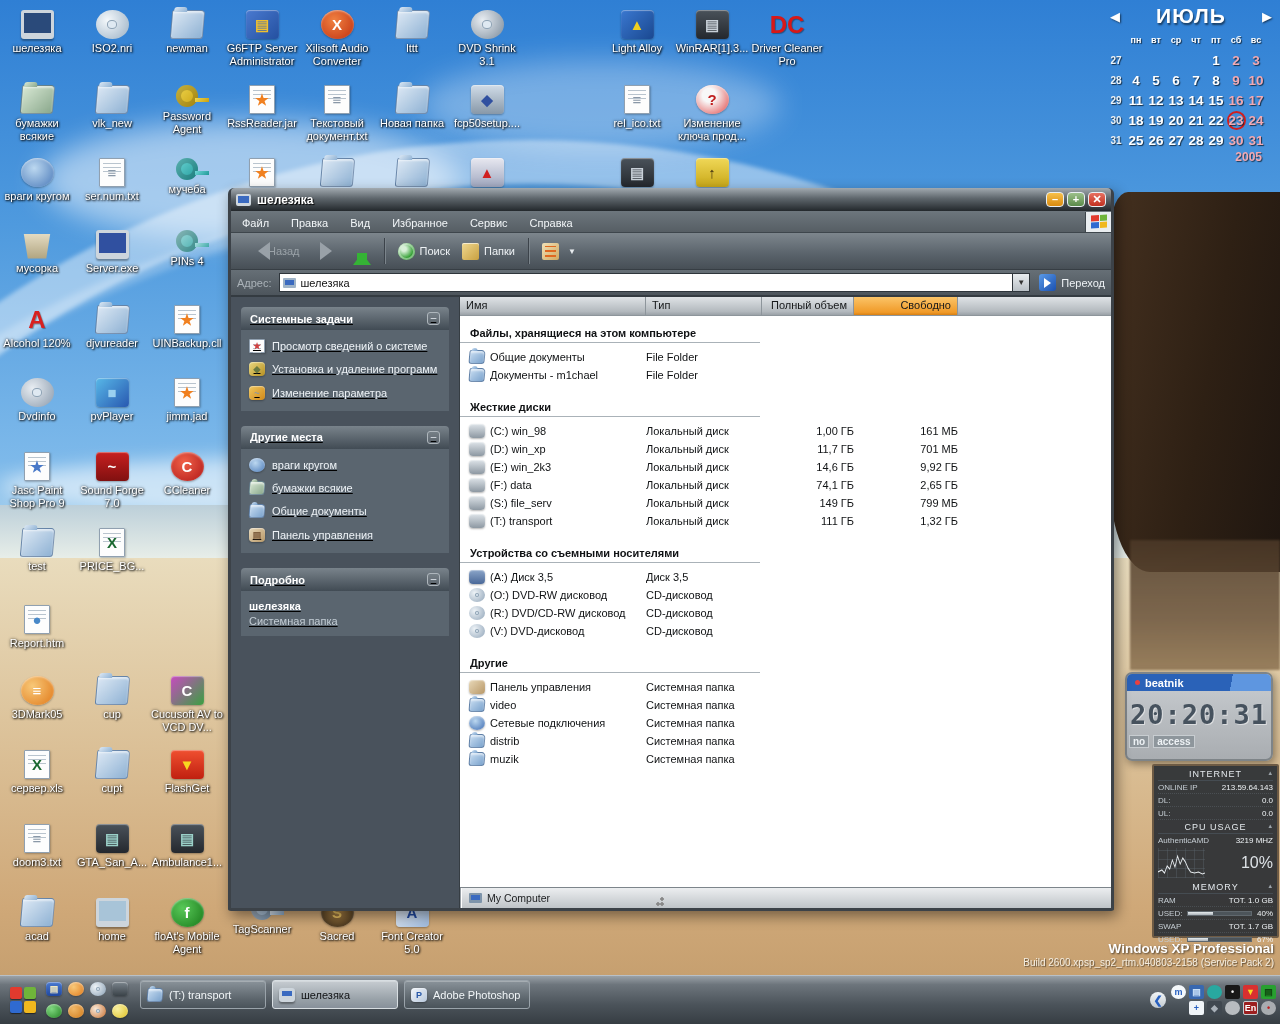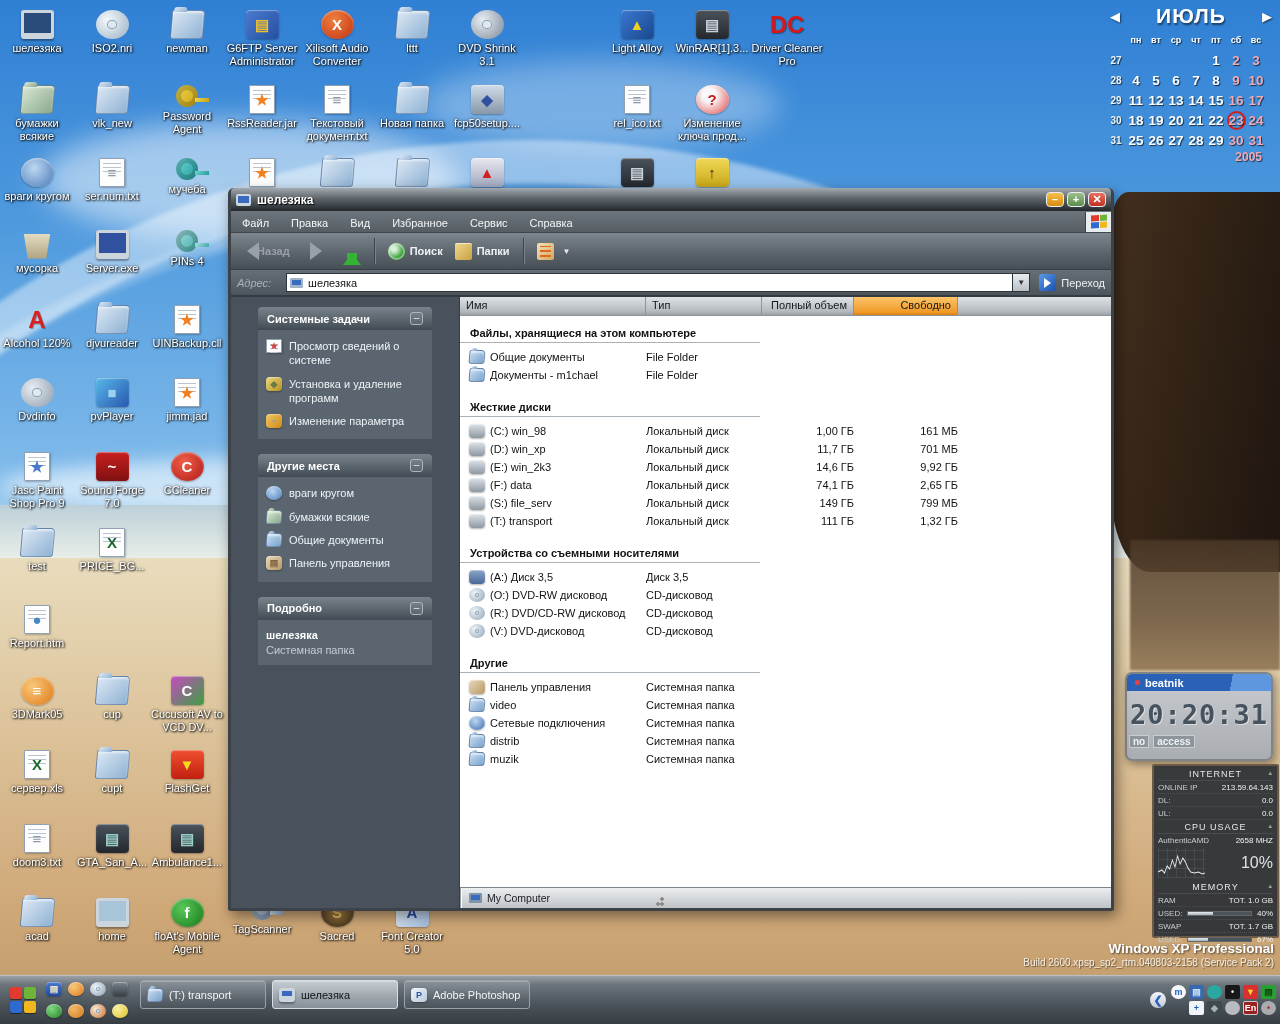--- a/index.html
+++ b/index.html
@@ -61,47 +61,47 @@
   .tbar .wtitle { color:#fff; font-size:12px; font-weight:bold; flex:1; text-shadow:1px 1px 1px #000; }
   .wbtn { width:18px; height:15px; margin-left:3px; border-radius:4px; border:1px solid #e8eef2; display:flex; align-items:center; justify-content:center; color:#fff; font-size:11px; font-weight:bold; line-height:1; cursor:pointer; }
   .wbtn.min { background:linear-gradient(#f7c04a,#d88a10); }
   .wbtn.max { background:linear-gradient(#9cc08a,#5a8a4a); }
   .wbtn.cls { background:linear-gradient(#e87060,#c03020); }
   .menubar { height:22px; background:linear-gradient(180deg,#6d767d,#565e64); display:flex; align-items:center; border-bottom:1px solid #3e464c; }
   .menubar .mitem { color:#f2f6f8; font-size:11px; padding:0 11px; cursor:pointer; }
   .menubar .mflag { margin-left:auto; width:26px; height:20px; background:#e9edf0; display:flex; align-items:center; justify-content:center; border-left:1px solid #3e464c; }
   .flag { width:16px; height:13px; display:grid; grid-template-columns:1fr 1fr; grid-template-rows:1fr 1fr; gap:1px; transform:skewY(-4deg); }
   .flag i { display:block; } .flag i:nth-child(1){background:#e23a2e;} .flag i:nth-child(2){background:#6fb43a;} .flag i:nth-child(3){background:#2f6ad0;} .flag i:nth-child(4){background:#f0b81e;}
-  .toolbar { height:37px; background:linear-gradient(180deg,#7d868d 0%,#59626a 60%,#474f56 100%); display:flex; align-items:center; padding:0 1px; border-bottom:1px solid #373e44; color:#eef2f5; font-size:11px;font-weight:bold; }
+  .toolbar { height:37px; background:linear-gradient(180deg,#7d868d 0%,#59626a 60%,#474f56 100%); display:flex; align-items:center; padding:0 12px; border-bottom:1px solid #373e44; color:#eef2f5; font-size:11px; }
   .tsep { width:1px; height:26px; background:#3c434a; margin:0 7px; box-shadow:1px 0 0 #7b848b; }
   .navarr { display:flex; align-items:center; margin:0 6px; }
   .arrw { width:0; height:0; border:9px solid transparent; }
   .arr-left  { border-right:12px solid #99a1a8; margin-right:-4px; }
   .arr-right { border-left:12px solid #99a1a8; margin-left:2px; }
   .arr-up { border:9px solid transparent; border-bottom:12px solid #35b335; margin-top:-8px; }
   .arr-up-tail { width:10px; height:8px; background:#35b335; margin:0 auto; border-radius:0 0 2px 2px; }
   .dim { color:#9aa2a8; margin:0 6px 0 2px; }
   .tbico { width:17px; height:17px; border-radius:50%; margin-right:5px; }
   .ico-search { background:radial-gradient(circle at 35% 35%,#d8f0d8 15%,#35a035 60%,#187818); box-shadow:inset 0 0 0 2px rgba(255,255,255,.4); }
   .ico-folders { border-radius:2px; background:linear-gradient(135deg,#f0d890,#c8a040); box-shadow:inset 0 1px 0 rgba(255,255,255,.6); }
   .ico-views { border-radius:2px; background:linear-gradient(135deg,#f2e2b8,#d0a860); position:relative; }
   .ico-views::after { content:""; position:absolute; inset:3px; background:repeating-linear-gradient(0deg,#e06820 0 2px,transparent 2px 5px); }
   .caret { font-size:8px; margin-left:4px; color:#e8ecef; }
   .addrbar { height:27px; background:linear-gradient(180deg,#666f76,#4d555c); display:flex; align-items:center; padding:0 6px; border-bottom:2px solid #343b41; font-size:11px; }
-  .addrbar .alabel { color:#aab2b8; margin-right:15px;font-style:italic; }
+  .addrbar .alabel { color:#aab2b8; margin-right:7px; }
   .afield { flex:1; height:19px; background:#fff; border:1px solid #2e353b; display:flex; align-items:center; padding:0 3px; color:#111; }
   .afield .wico2 { width:13px; height:10px; border:2px solid #9fb4c8; border-bottom-width:3px; border-radius:1px; background:#3a6ac0; margin-right:5px; }
   .adrop { width:17px; height:19px; background:linear-gradient(#e8ecef,#b9c0c6); border:1px solid #2e353b; border-left:none; display:flex; align-items:center; justify-content:center; font-size:8px; color:#333; cursor:pointer; }
   .goico { width:17px; height:17px; border-radius:3px; background:linear-gradient(135deg,#5a9ae8,#1a50b0); margin:0 5px 0 9px; display:flex; align-items:center; justify-content:center; }
   .goico i { width:0; height:0; border:5px solid transparent; border-left:7px solid #fff; margin-left:4px; }
   .gotext { color:#eef2f5; cursor:pointer; }
 
   #winbody { flex:1; display:flex; overflow:hidden; background:#49525c; }
   
-  #sidebar { width:228px; padding:10px 27px; overflow:hidden; }
+  #sidebar { width:228px; padding:10px 10px; overflow:hidden;text-decoration:underline; }
   .sect { margin-bottom:15px; border-radius:4px 4px 0 0; }
   .sect-head { height:23px; border-radius:4px 4px 0 0; background:linear-gradient(180deg,#79838b,#414b54); display:flex; align-items:center; padding:0 9px; cursor:pointer; }
   .sect-head .st { color:#fff; font-weight:bold; font-size:11px; flex:1; }
   .sect-min { width:13px; height:13px; border:1px solid #aeb6bc; border-radius:3px; color:#e8eef2; font-size:10px; line-height:10px; text-align:center; background:rgba(255,255,255,.08); }
   .sect-body { background:#5a656f; padding:9px 8px; }
   .sitem { display:flex; align-items:flex-start; margin-bottom:9px; cursor:pointer; }
   .sitem:last-child { margin-bottom:2px; }
   .sitem .icn { flex:none; margin-right:7px; margin-top:0; }
   .sitem .slabel { color:#eef3f7; font-size:11px; line-height:1.3; }
   .detail-name { color:#fff; font-weight:bold; font-size:11px; margin-bottom:3px; }
@@ -1055,21 +1055,21 @@
         <span class="v">0.0</span>
       </div>
       <div class="mrow">
         <span>UL:</span>
         <span class="v">0.0</span>
       </div>
     </div>
   <div class="mhead">CPU USAGE</div>
   <div class="mrow" style="border-bottom:none;">
     <span>AuthenticAMD</span>
-    <span class="v">2658 MHZ</span>
+    <span class="v">3219 MHZ</span>
   </div>
   <div class="cpu-zone">
     <svg class="graph" viewBox="0 0 72 30" preserveAspectRatio="none">
       <polyline points="0,24 6,22 10,25 14,18 18,21 22,12 26,19 30,8 34,16 38,10 42,14 46,20 50,24 56,25 62,24 68,26 72,25" fill="none" stroke="#e8edf0" stroke-width="1.2"></polyline>
     </svg>
     <span class="pct">10%</span>
   </div>
   <div class="mhead">MEMORY</div>
   <div id="memrows">
       <div class="mrow">

